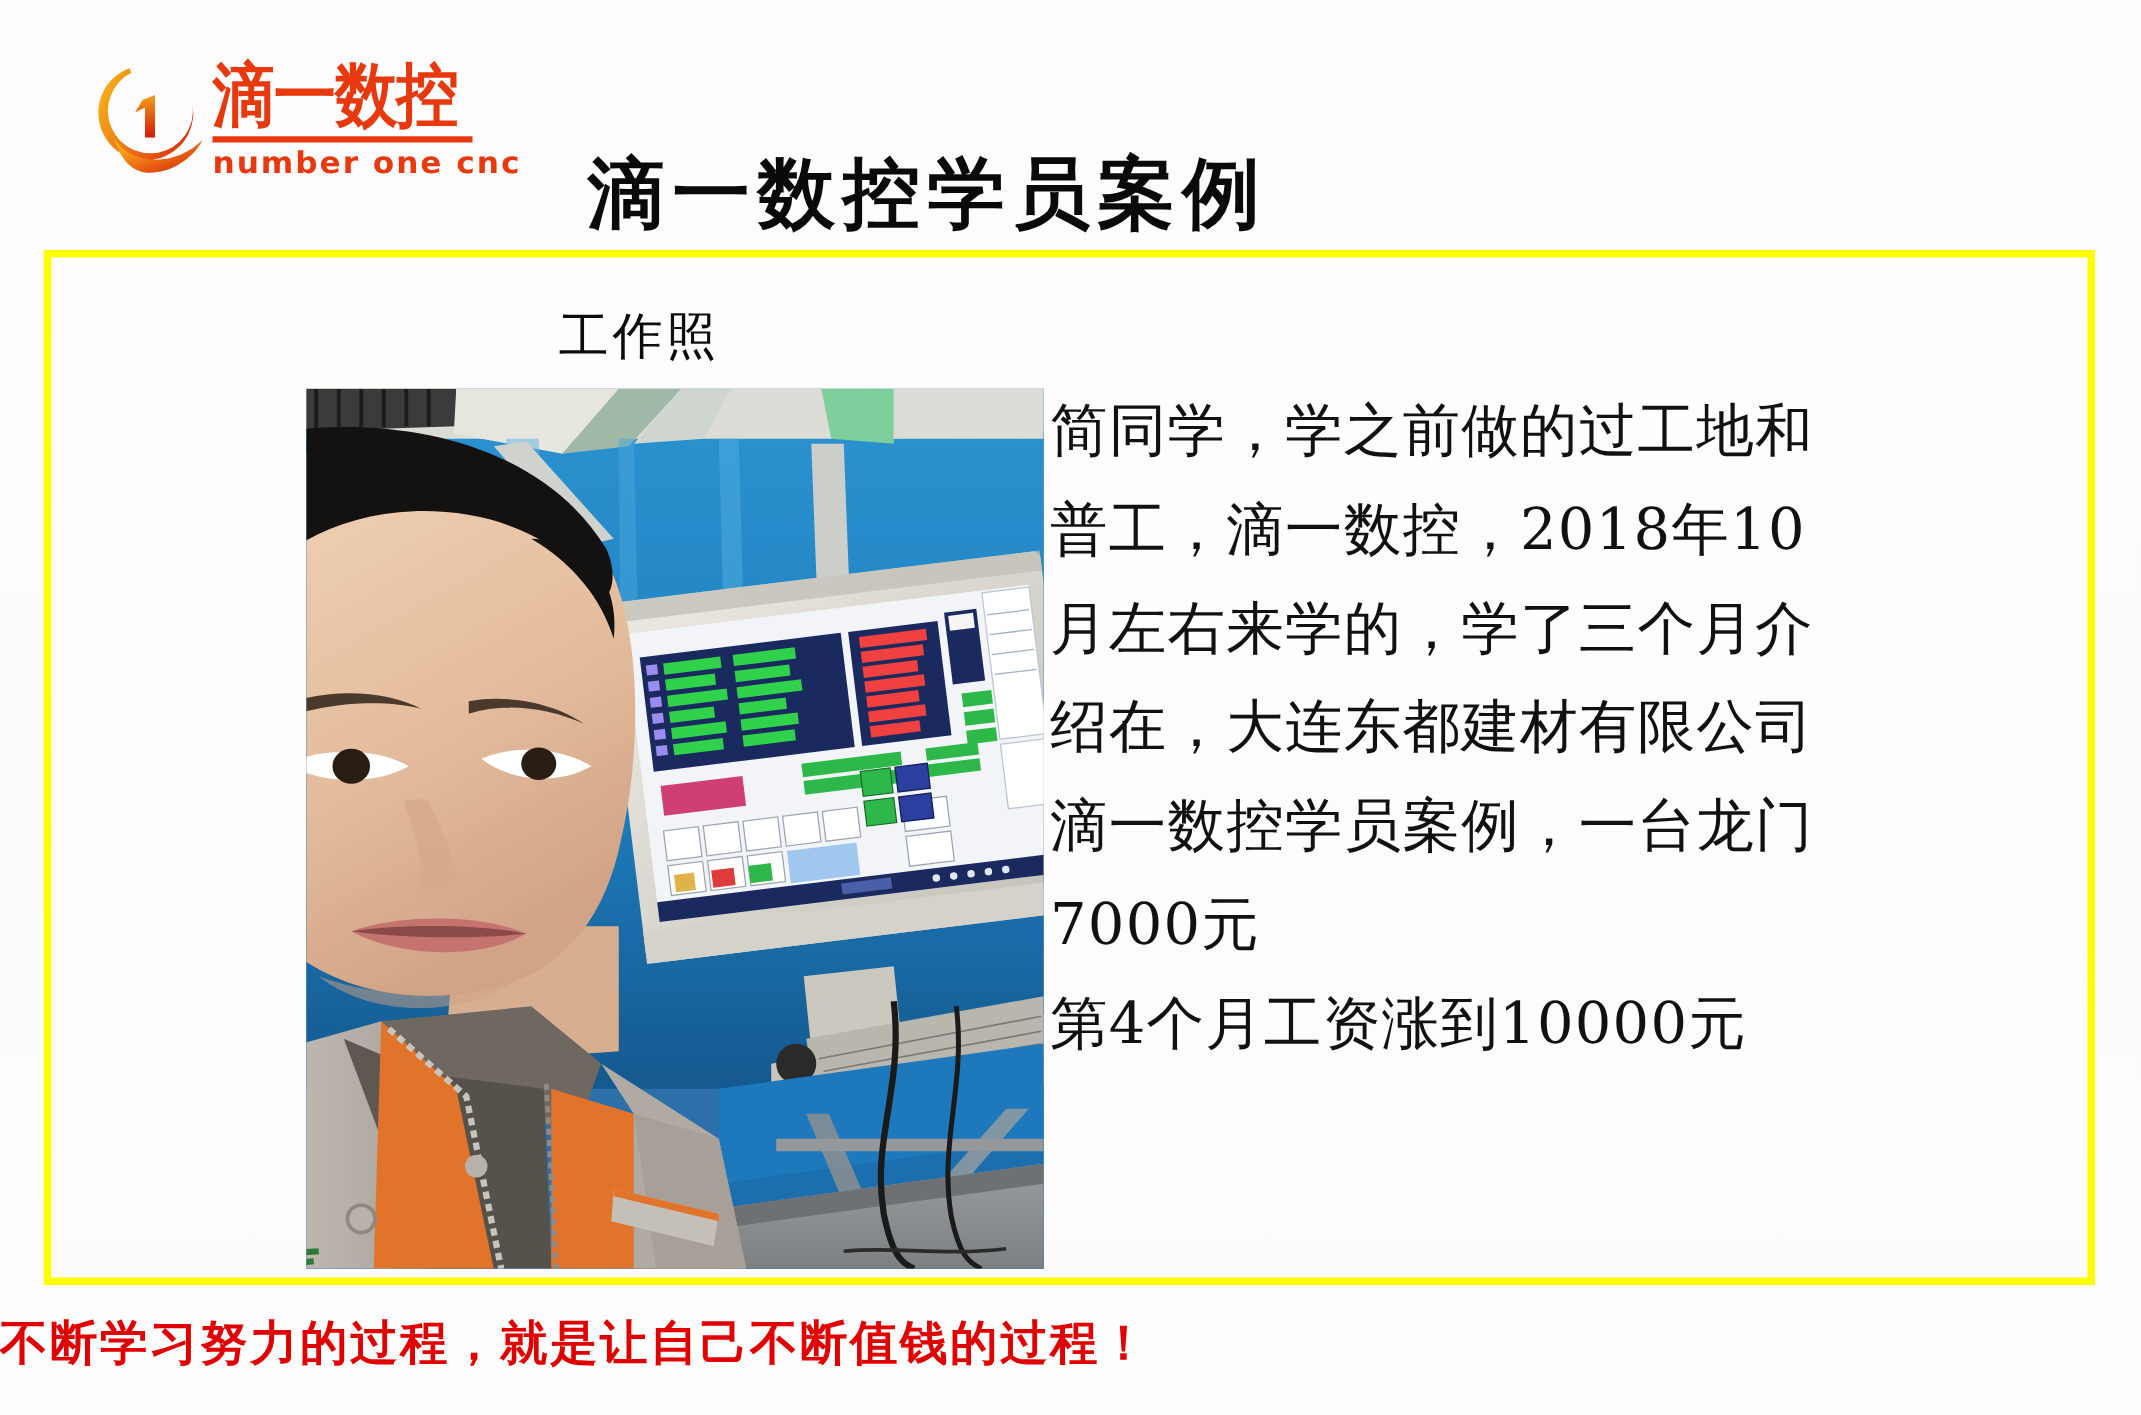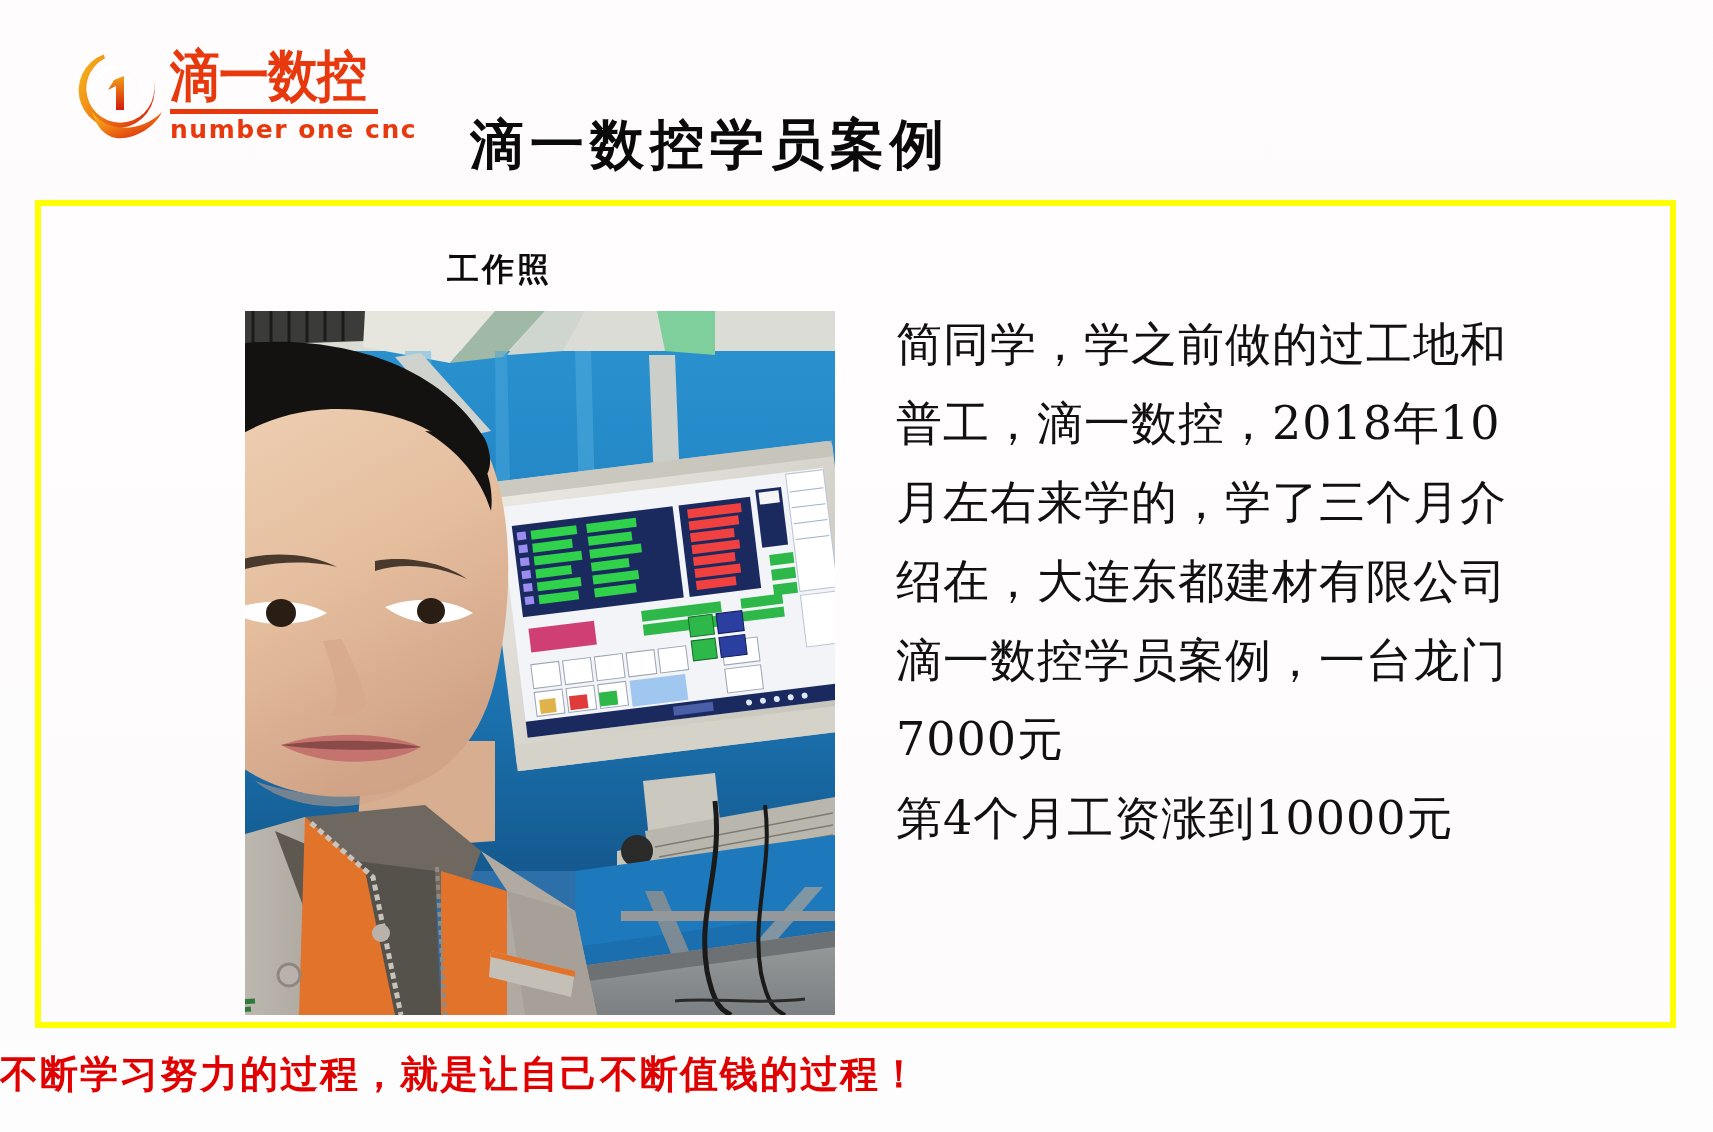--- a/index.html
+++ b/index.html
@@ -64,24 +64,24 @@
     white-space: nowrap;
     transform: scaleX(1.04);
     transform-origin: left top;
     margin-top: 3px;
   }
 
   
   #title {
     position: absolute;
     left: 470px;
-    top: 108px;
+    top: 119px;
     font-family: "DejaVu Serif", "Liberation Serif", serif;
     font-weight: bold;
-    font-size: 54px;
+    font-size: 62px;
     line-height: 72px;
     color: #0a0a0a;
     letter-spacing: 6px;
     white-space: nowrap;
   }
 
   
   #frame {
     position: absolute;
     left: 35px;
@@ -92,22 +92,22 @@
     box-sizing: border-box;
     background: linear-gradient(180deg, #fffdfe 0%, #fdfbfc 100%);
   }
 
   
   #caption {
     position: absolute;
     left: 447px;
     top: 245px;
     font-family: "DejaVu Serif", "Liberation Serif", serif;
-    font-weight: bold;
-    font-size: 32px;
+    font-weight: normal;
+    font-size: 40px;
     line-height: 48px;
     color: #0c0c0c;
     letter-spacing: 3px;
     white-space: nowrap;
   }
 
   
   #photo {
     position: absolute;
     left: 245px;
@@ -115,21 +115,21 @@
     width: 590px;
     height: 704px;
     overflow: hidden;
     background: #2d6fa8;
   }
   #photo svg { display: block; }
 
   
   #story {
     position: absolute;
-    left: 896px;
+    left: 840px;
     top: 305px;
     width: 690px;
   }
   .story-line {
     font-family: "DejaVu Serif", "Liberation Serif", serif;
     font-size: 46px;
     line-height: 79px;
     color: #111111;
     letter-spacing: 1px;
     white-space: nowrap;

